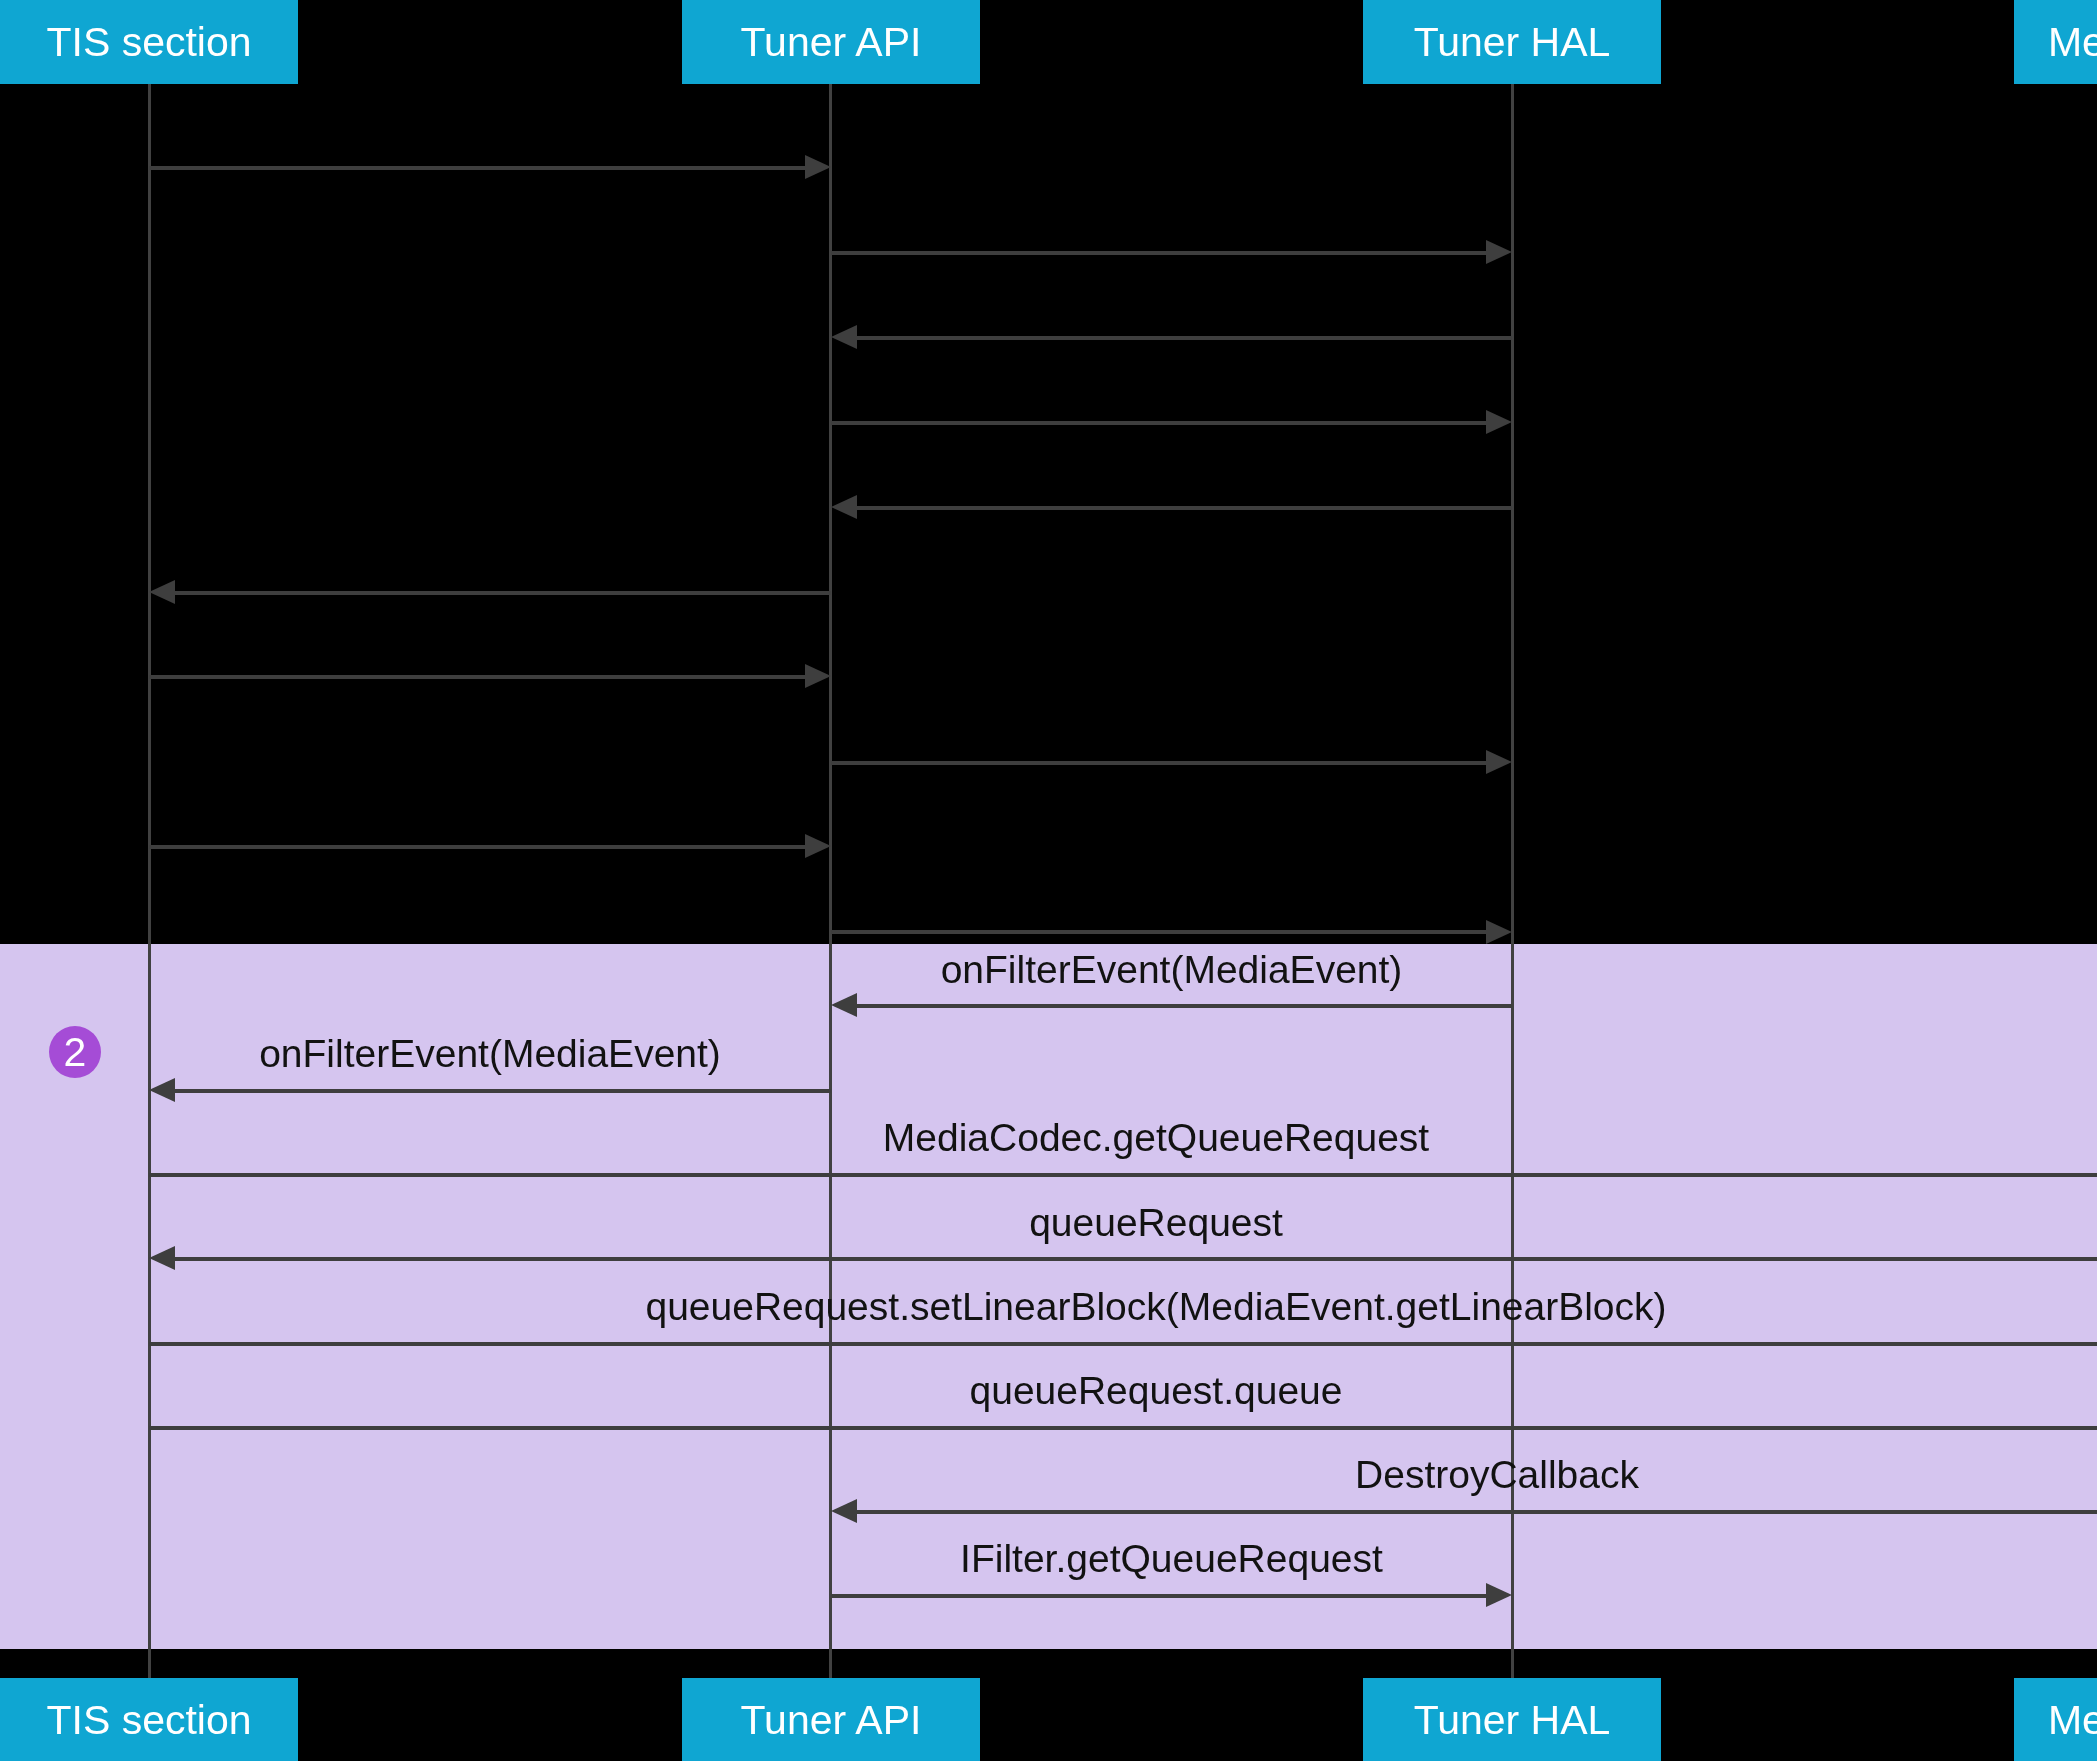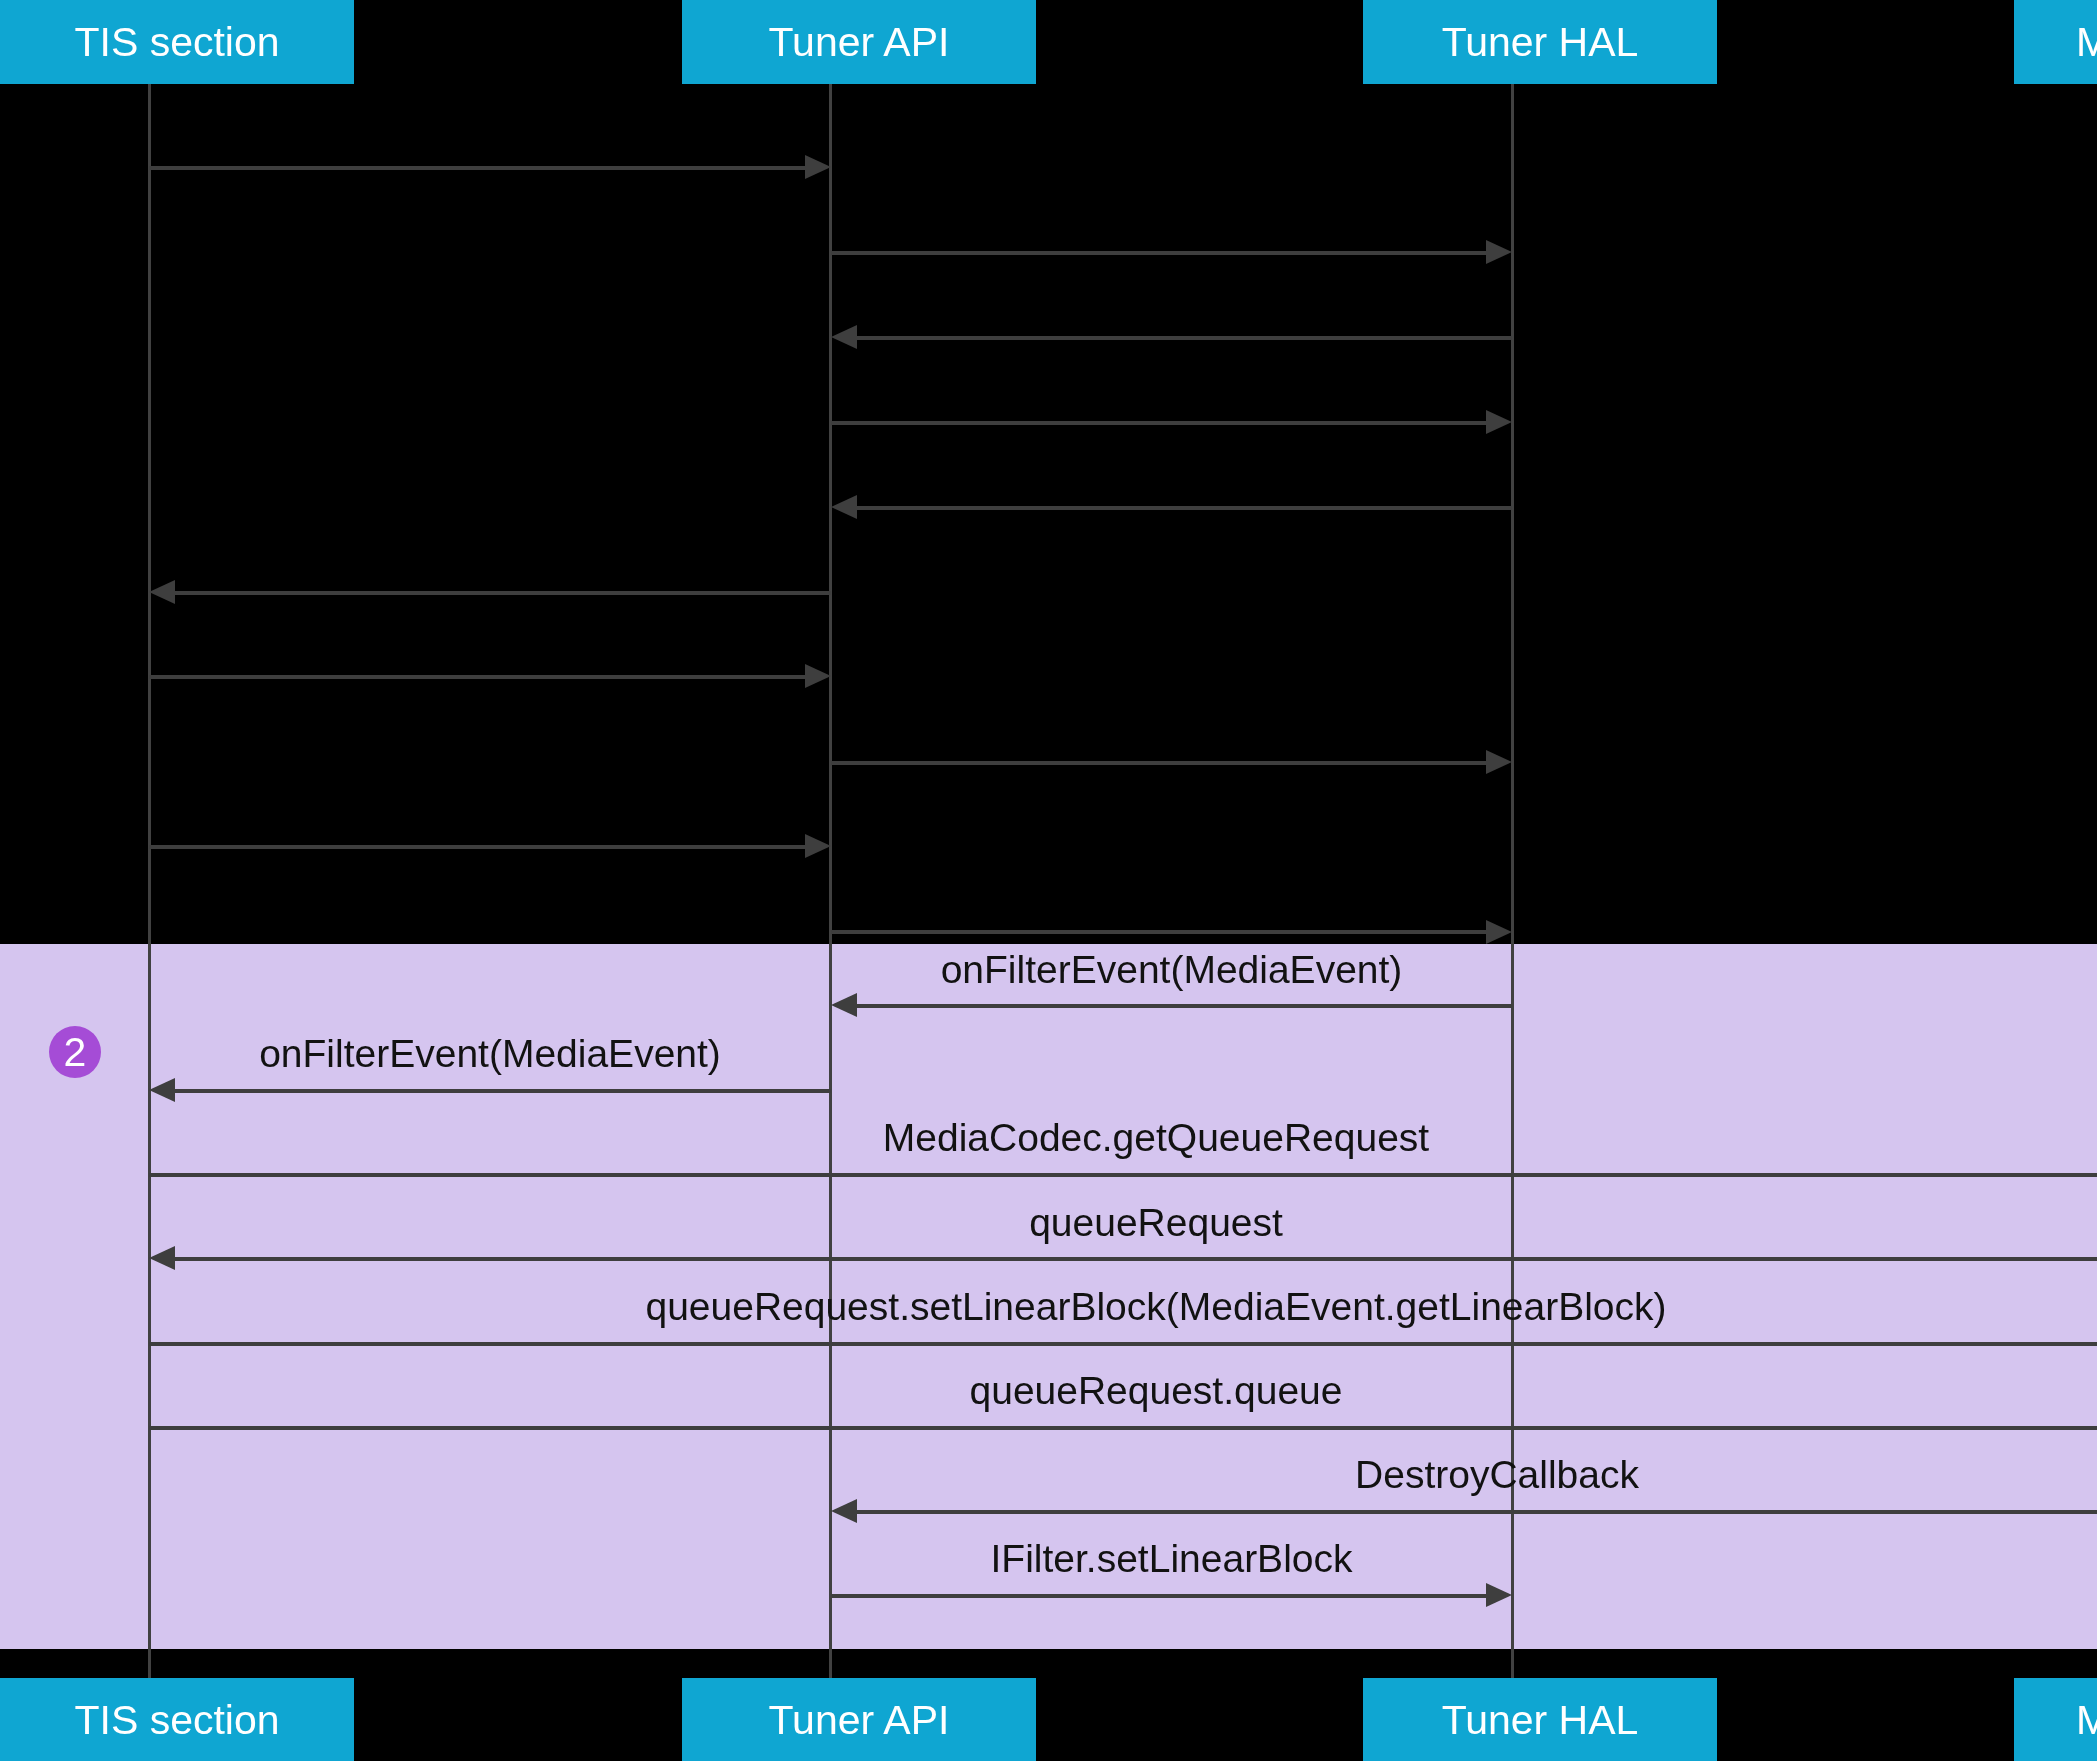--- a/index.html
+++ b/index.html
@@ -11,21 +11,21 @@
     font-family:"Liberation Sans", sans-serif;
   }
   .highlight-rect{
     position:absolute;
     left:0;top:944px;
     width:2201px;height:705px;
     background:var(--highlight,#D5C5EF);
   }
   .actor-box{
     position:absolute;
-    height:84px;width:354px;
+    height:84px;width:298px;
     background:var(--header,#0FA6D2);
     display:flex;align-items:center;justify-content:center;
     color:#fff;
     font-size:41px;
     white-space:nowrap;
   }
   .lifeline{
     position:absolute;
     width:3.4px;top:84px;height:1594px;
     background:var(--line,#414141);
@@ -138,20 +138,20 @@
       <div class="msg-label" style="left: 149px; width: 2014px; top: 1193px;">queueRequest</div>
       <div class="msg-line" style="top: 1342px; left: 149px; width: 1992px;"></div>
       <div class="msg-label" style="left: 149px; width: 2014px; top: 1277px;">queueRequest.setLinearBlock(MediaEvent.getLinearBlock)</div>
       <div class="msg-line" style="top: 1426px; left: 149px; width: 1992px;"></div>
       <div class="msg-label" style="left: 149px; width: 2014px; top: 1361px;">queueRequest.queue</div>
       <div class="msg-line" style="top: 1510px; left: 853px; width: 1310px;"></div>
       <div class="msg-head l" style="top: 1499px; left: 831px;"></div>
       <div class="msg-label" style="left: 831px; width: 1332px; top: 1445px;">DestroyCallback</div>
       <div class="msg-line" style="top: 1594px; left: 831px; width: 659px;"></div>
       <div class="msg-head r" style="top: 1583px; left: 1486px;"></div>
-      <div class="msg-label" style="left: 831px; width: 681px; top: 1529px;">IFilter.setLinearBlock</div>
+      <div class="msg-label" style="left: 831px; width: 681px; top: 1529px;">IFilter.getQueueRequest</div>
     </div>
 
   <div class="step-badge">
     <span>2</span>
   </div>
 </div>
 
 
 </body></html>

